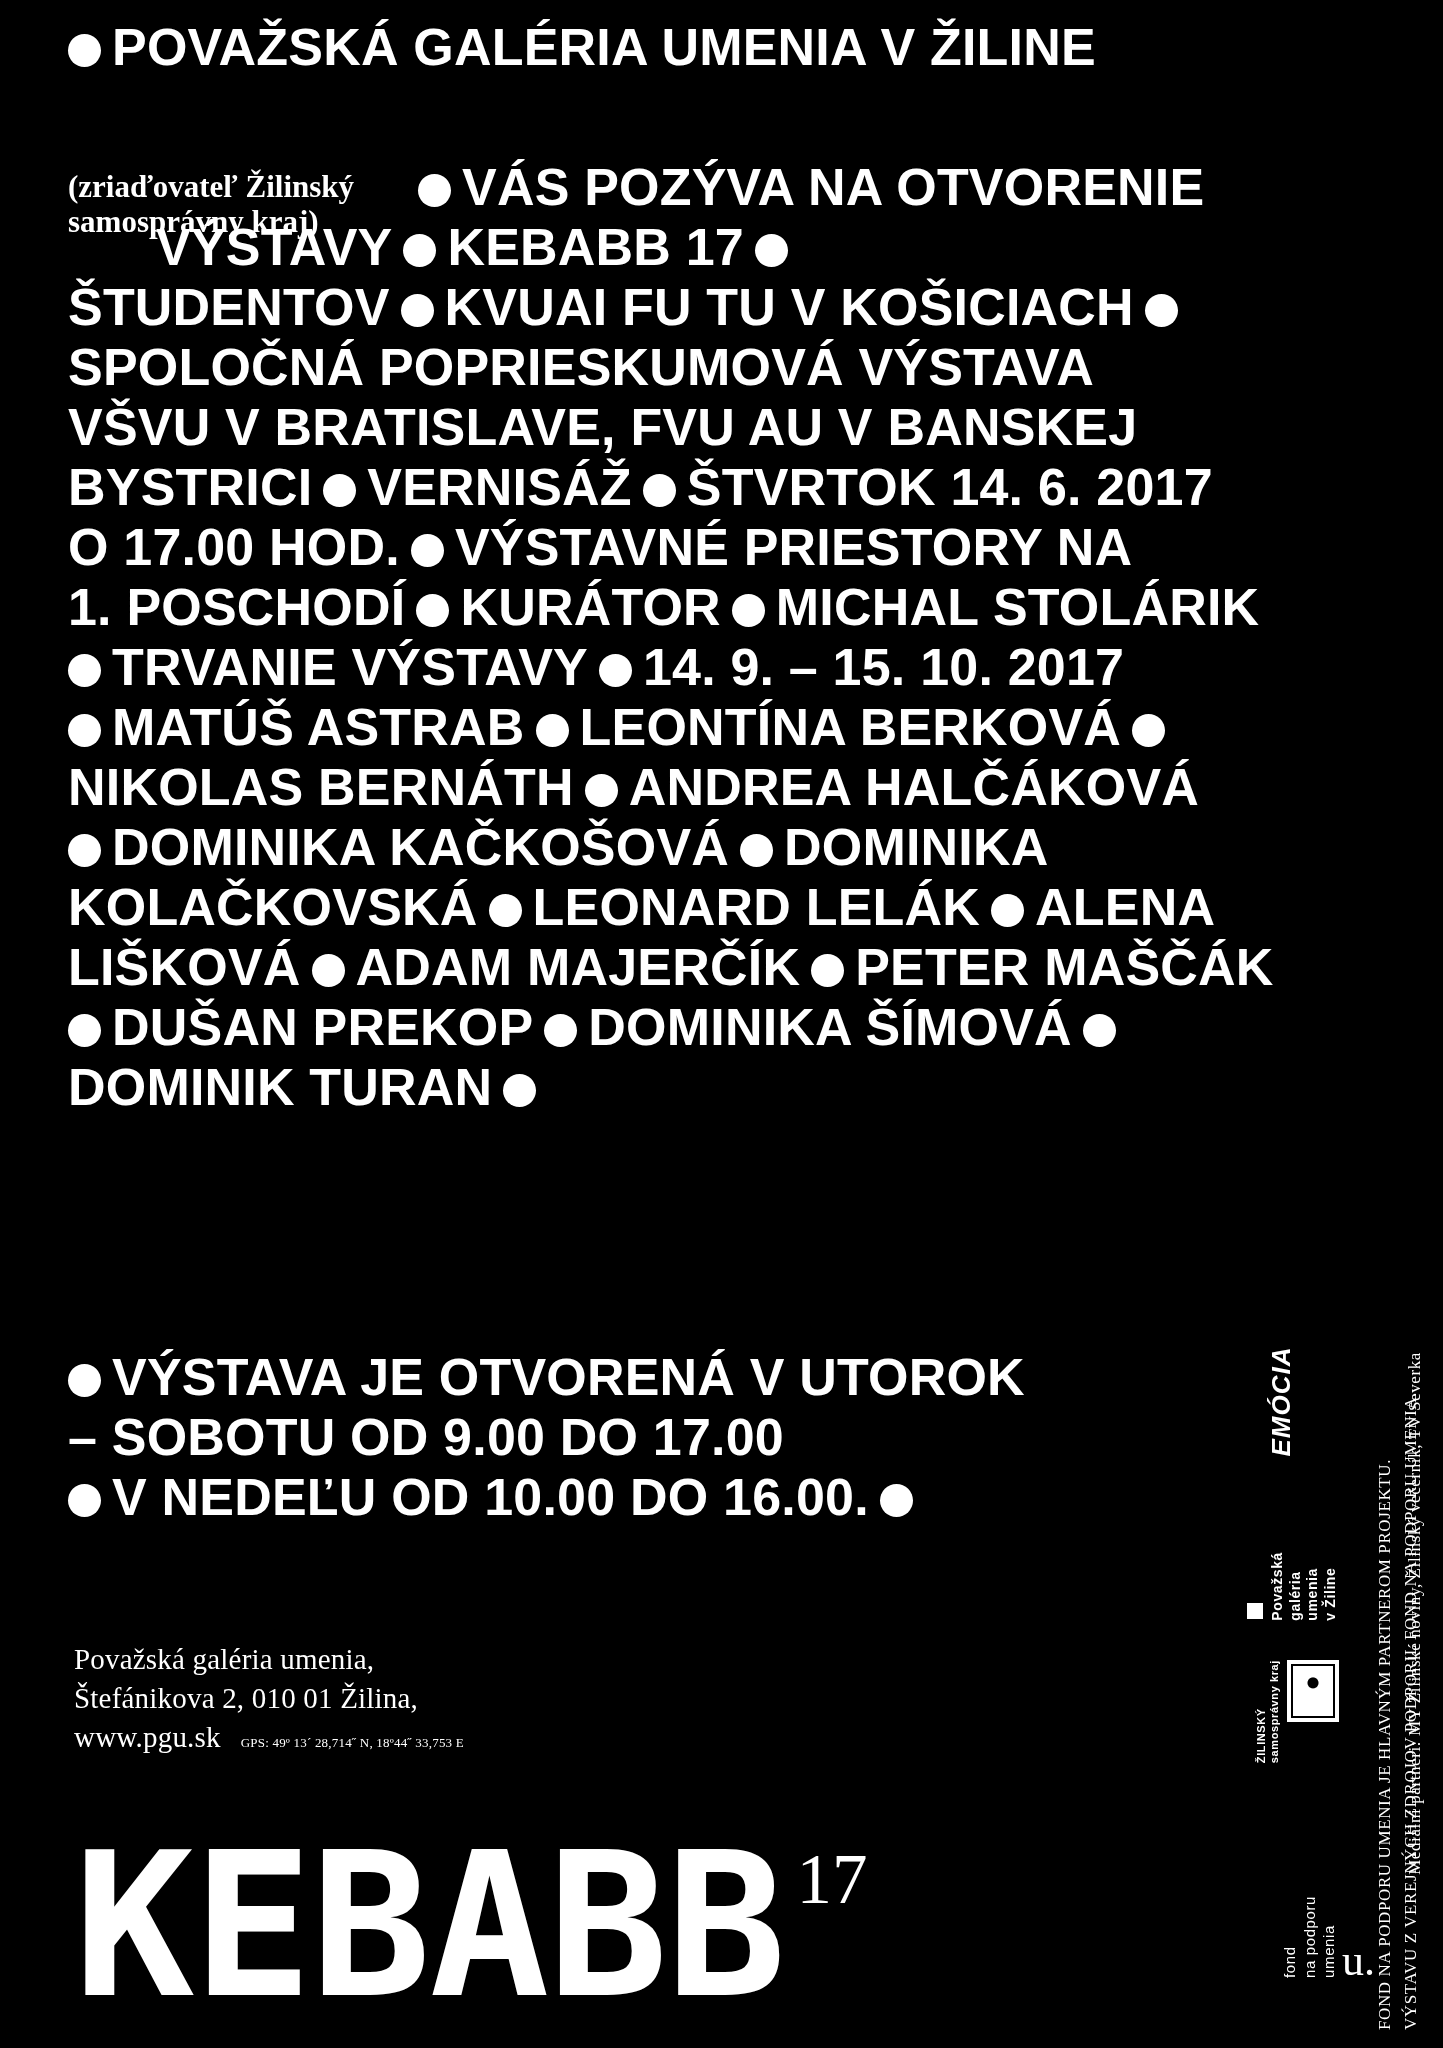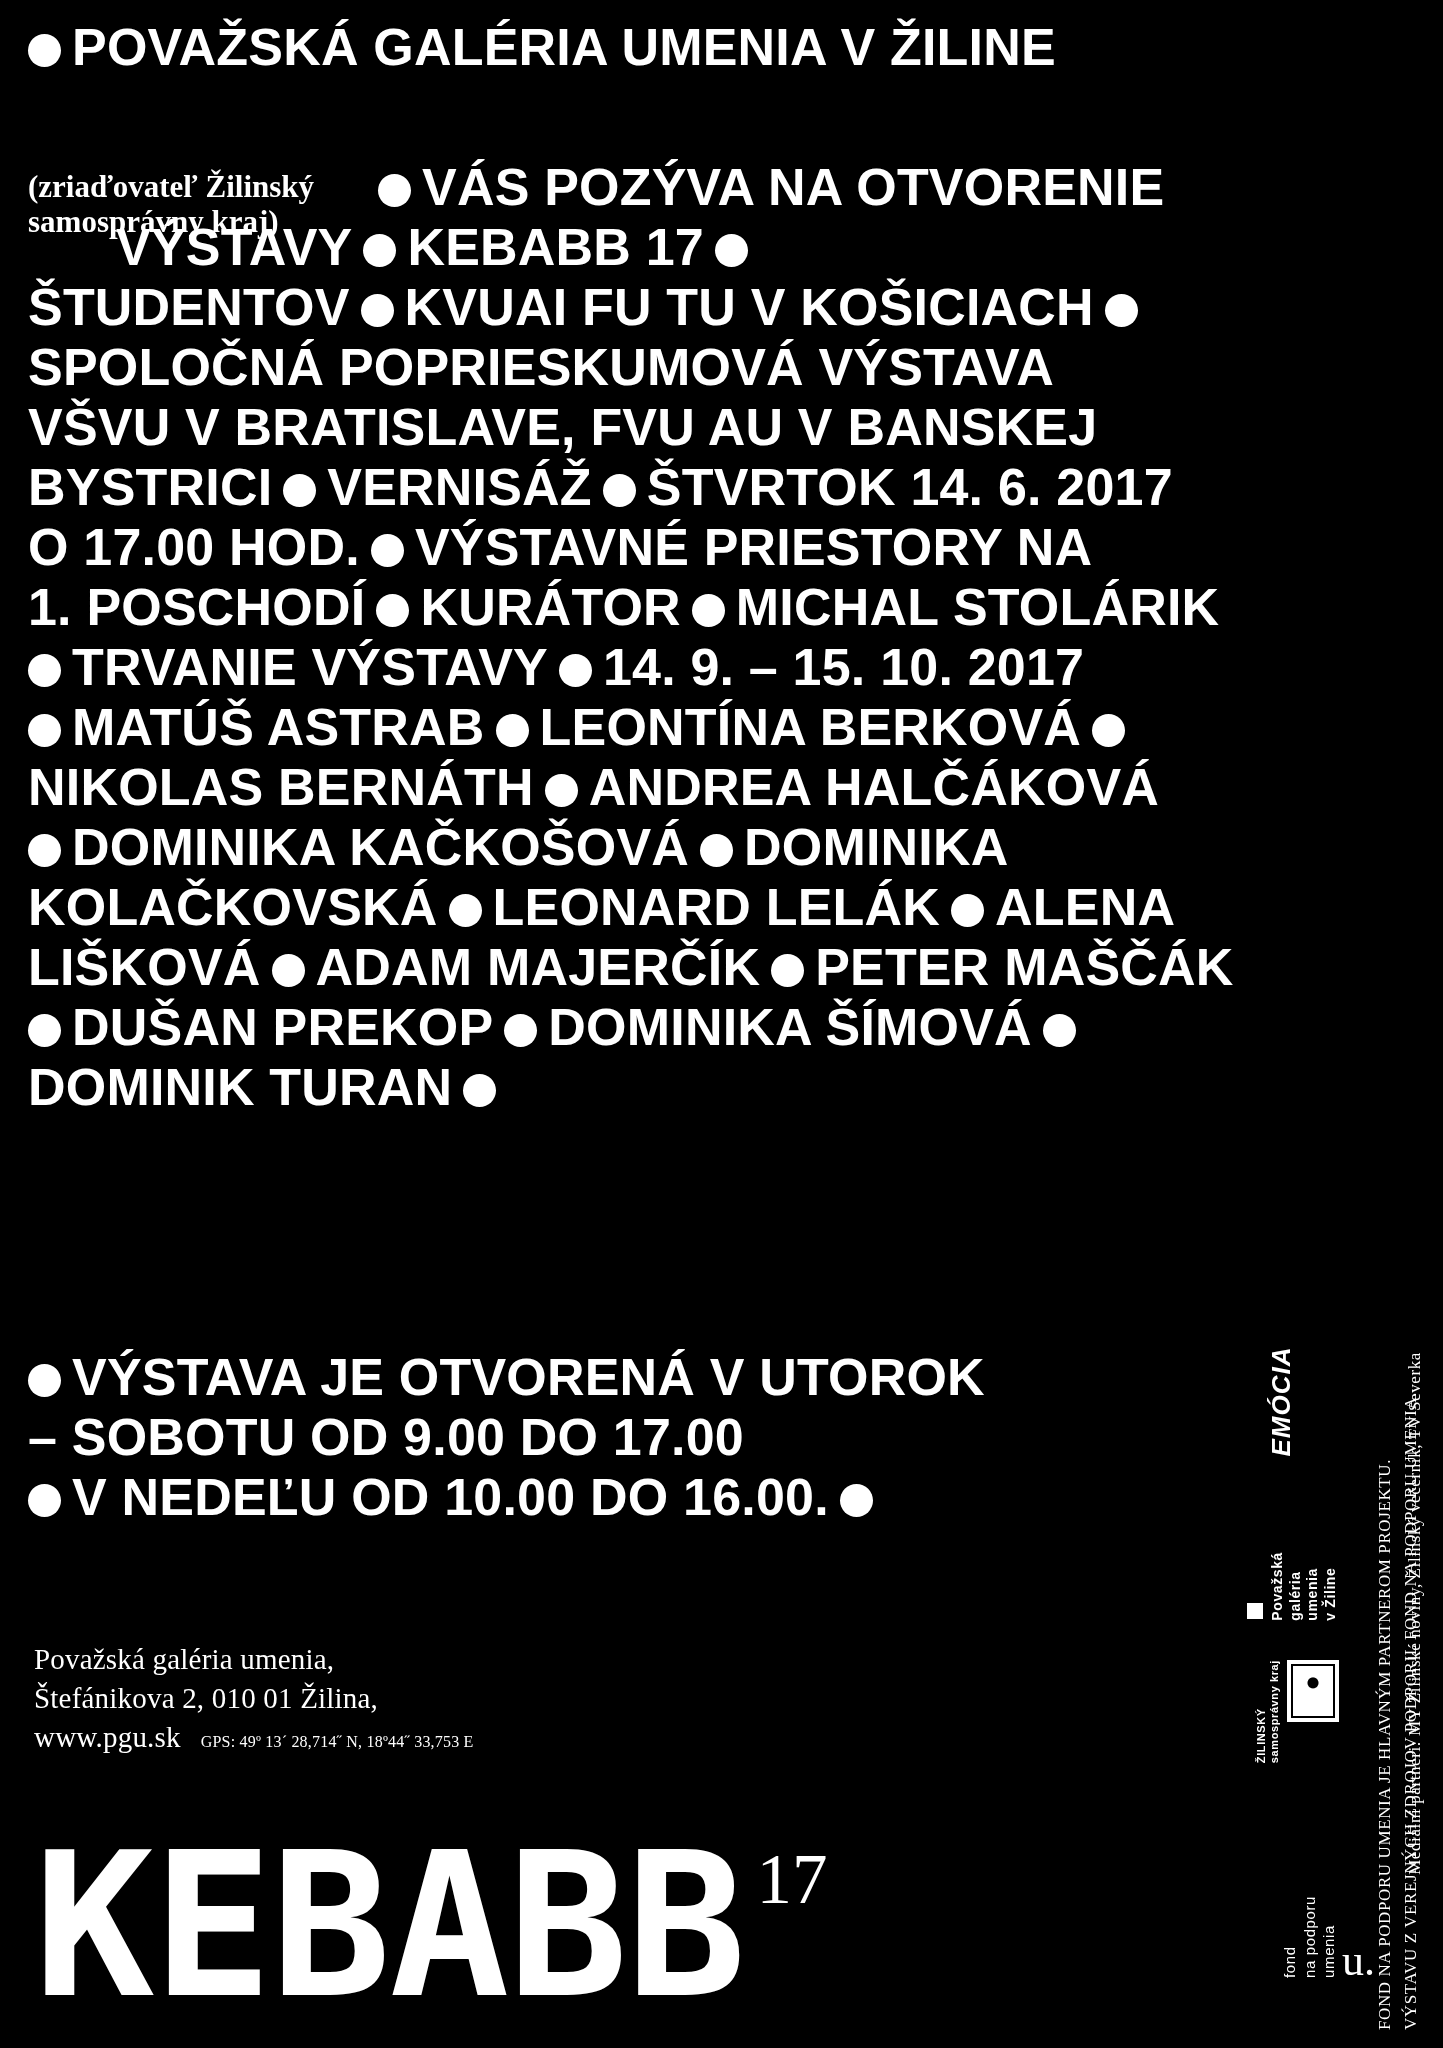--- a/index.html
+++ b/index.html
@@ -12,20 +12,21 @@
     position: relative;
     overflow: hidden;
     font-family: "Liberation Sans", sans-serif;
     color: #fff;
   }
 
   .poster {
     position: absolute;
     inset: 0;
     background: #000;
+    margin-left: 40px;
   }
 
   
   .main-block {
     position: absolute;
     left: 28px;
     top: 18px;
     width: 1370px;
   }
 
@@ -91,21 +92,21 @@
   .address-block {
     position: absolute;
     left: 34px;
     top: 1640px;
     font-family: "Liberation Serif", serif;
     font-size: 29px;
     line-height: 1.35;
     letter-spacing: 0.2px;
   }
   .address-block .gps {
-    font-size: 16px;
+    font-size: 13px;
     letter-spacing: 0.2px;
   }
   .addr-last { display: flex; align-items: baseline; gap: 20px; }
 
   
   .logo-wrap {
     position: absolute;
     left: 34px;
     bottom: 36px;
     display: flex;

